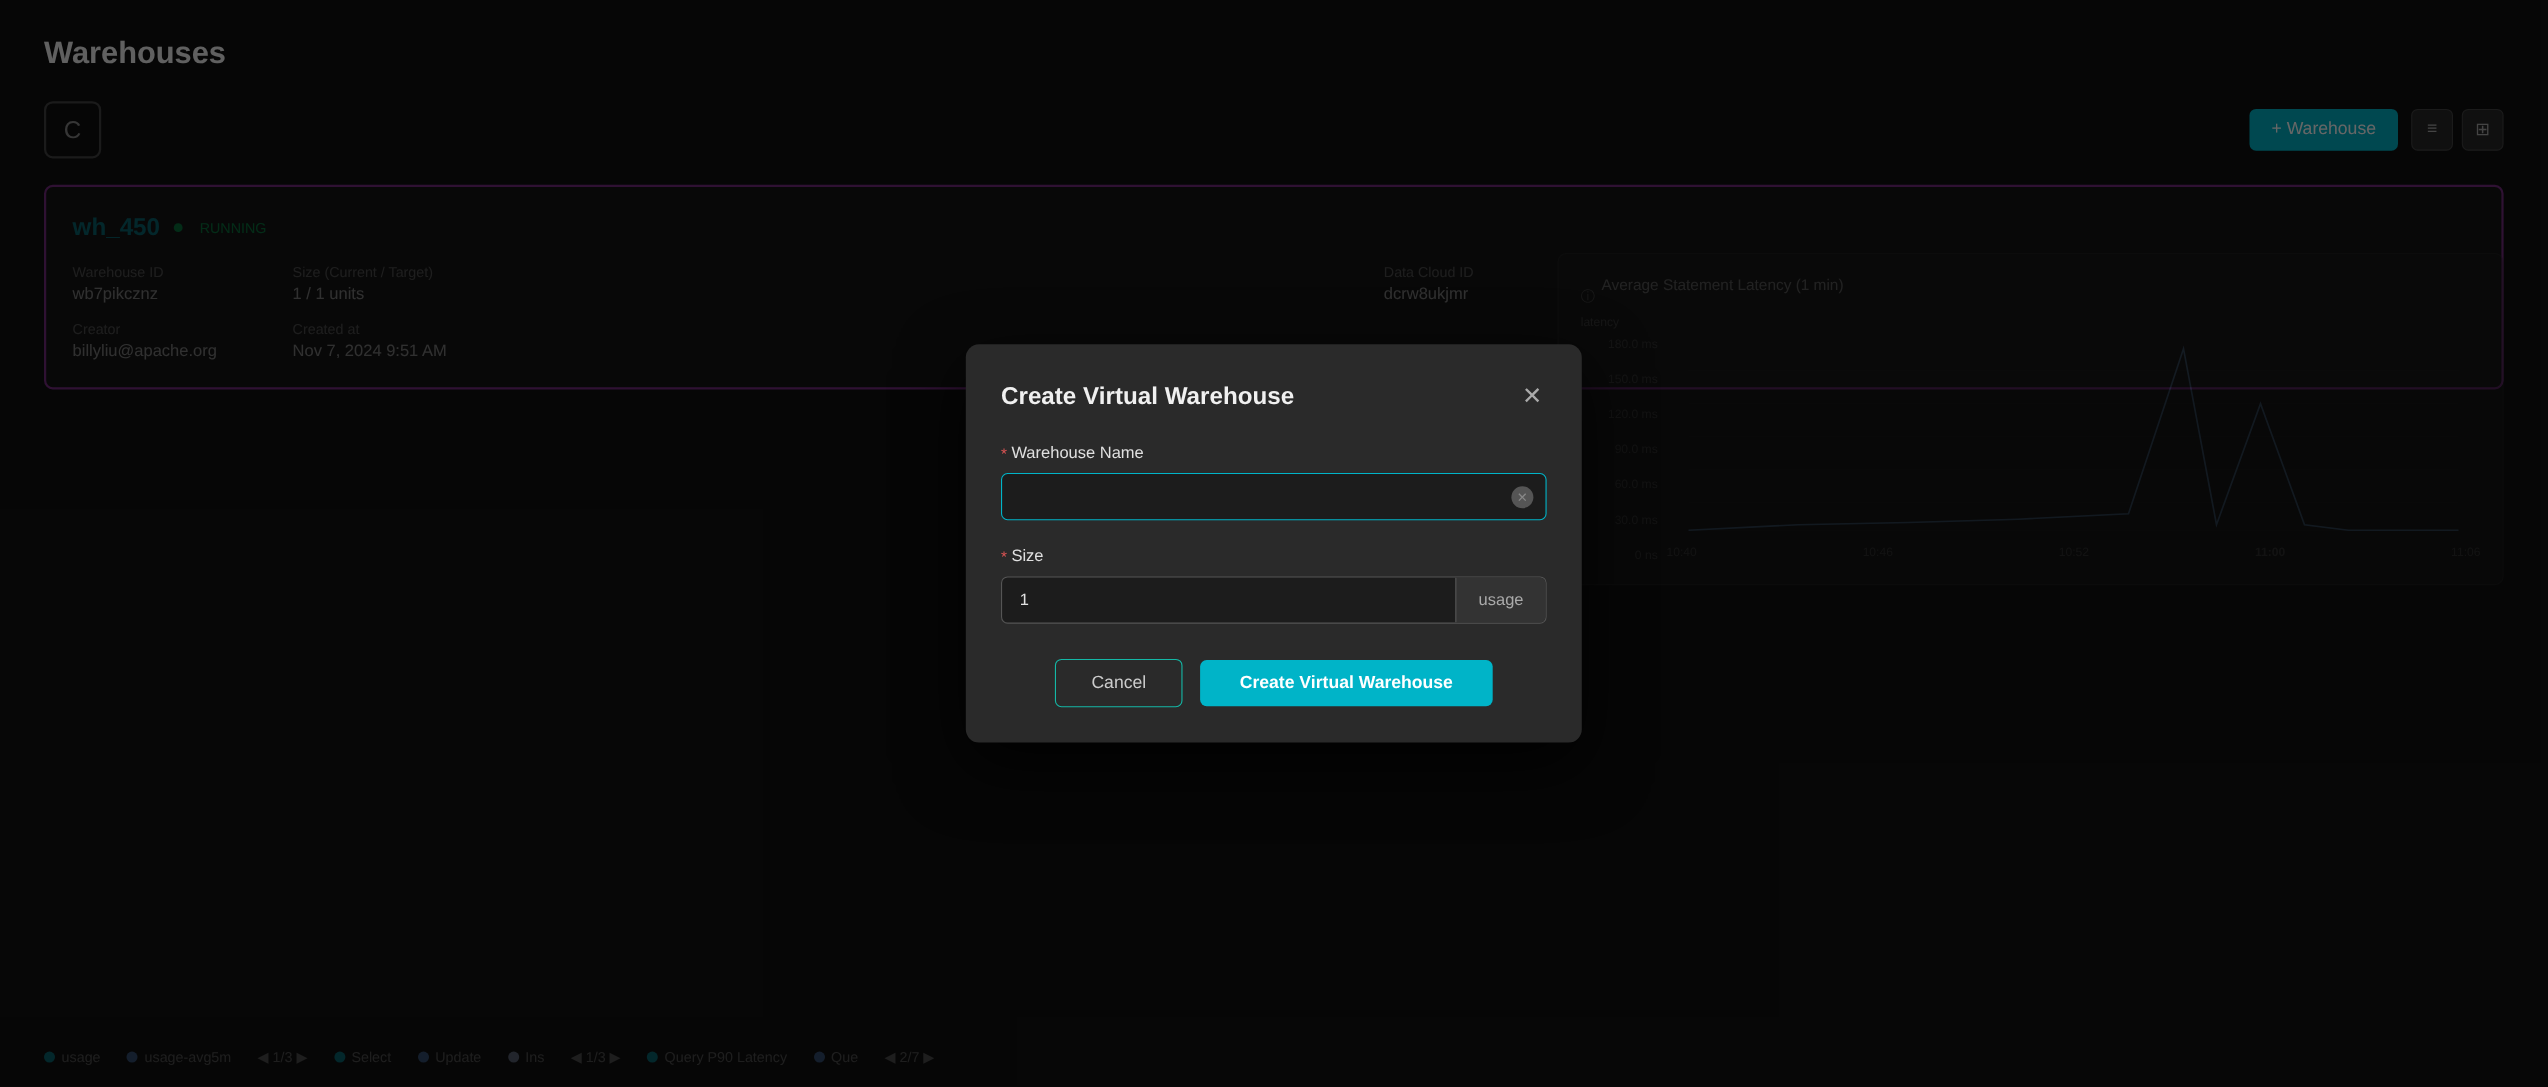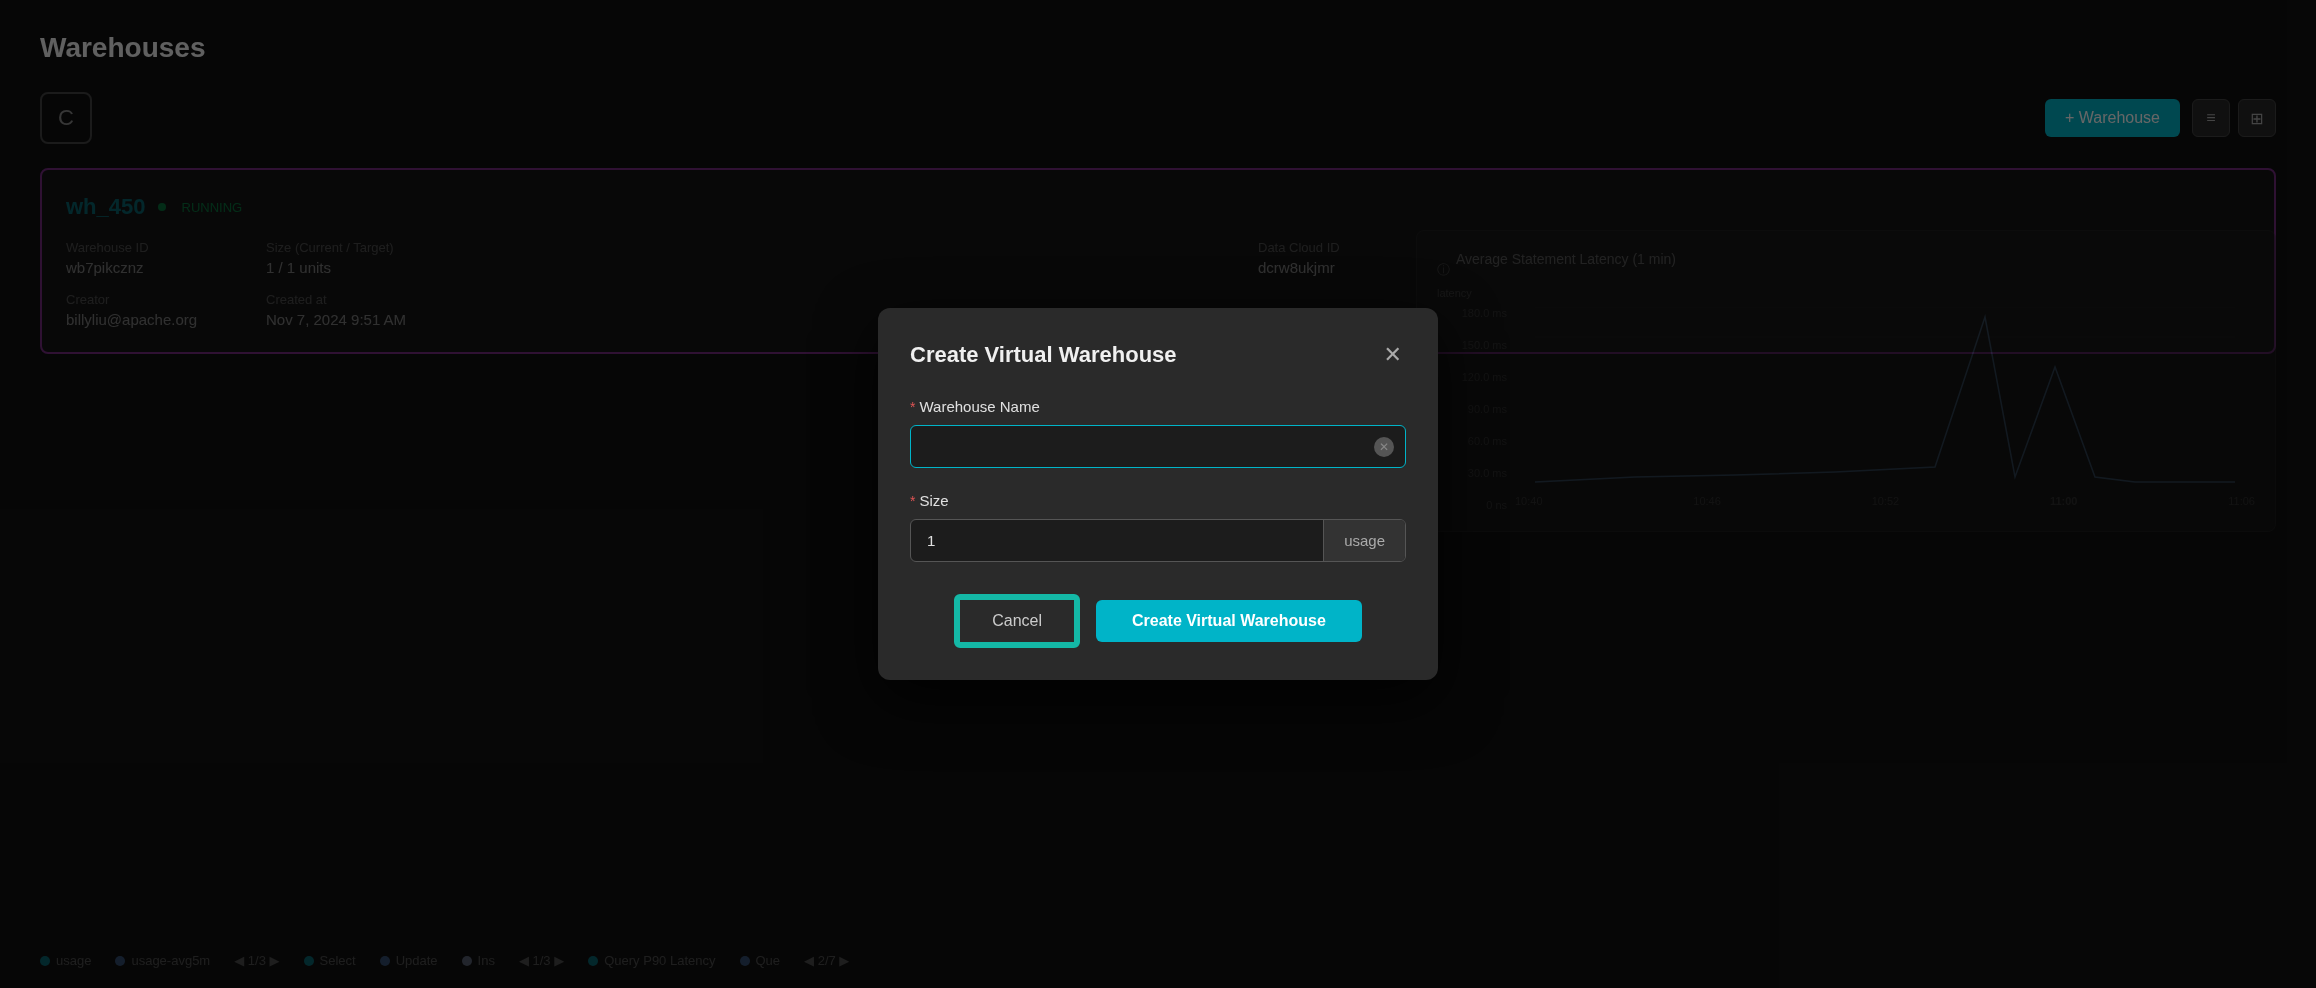--- a/index.html
+++ b/index.html
@@ -335,21 +335,21 @@
     .modal-footer {
       display: flex;
       align-items: center;
       justify-content: center;
       gap: 16px;
       margin-top: 32px;
     }
 
     .btn-cancel {
       background: transparent;
-      border: 6px solid #14b8a6;
+      border: 1px solid #14b8a6;
       border-radius: 6px;
       padding: 12px 32px;
       color: #ccc;
       font-size: 16px;
       cursor: pointer;
     }
 
     .btn-create {
       background: #00b4c8;
       border: none;

